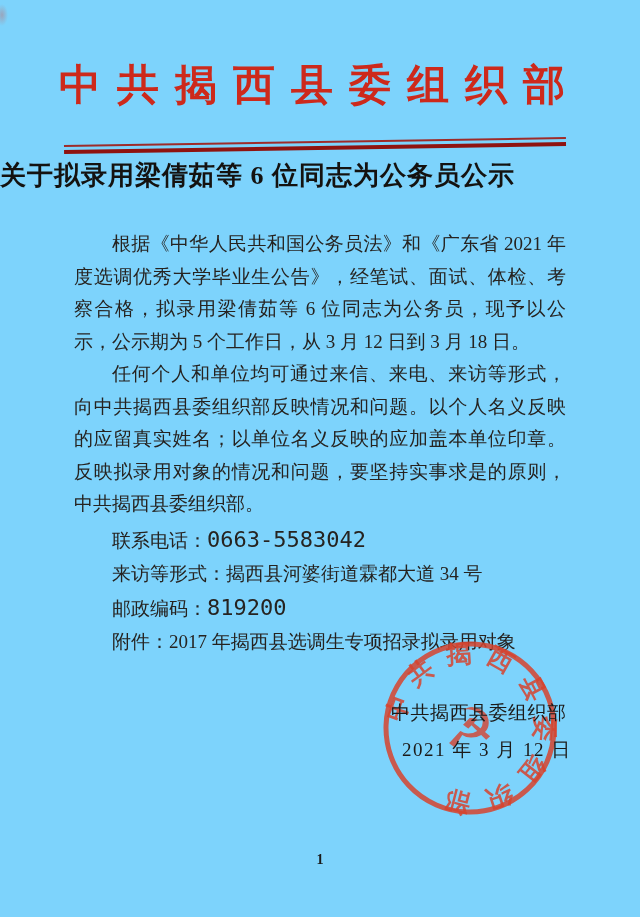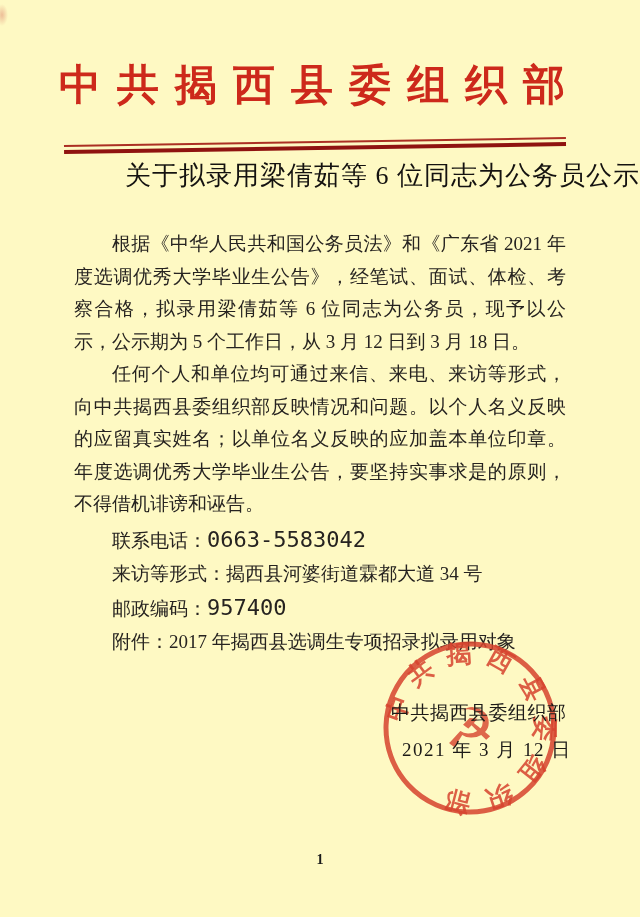--- a/index.html
+++ b/index.html
@@ -1,20 +1,20 @@
 <!DOCTYPE html>
 <html><head>
 <meta charset="utf-8">
 <style>
   html,body{margin:0;padding:0;background:#e8e6e2;}
   .page{
     position:relative;
     width:640px;height:917px;
     margin:0 auto;
-    background:#fef9c3;
+    background:#7dd3fc;
     overflow:hidden;
     font-family:"Liberation Serif","DejaVu Serif",serif;
     color:#262320;
   }
   
   .scan-smudge{
     position:absolute;left:-4px;top:4px;width:12px;height:22px;
     background:radial-gradient(closest-side,rgba(205,80,70,.35),rgba(205,80,70,0));
   }
   
@@ -30,23 +30,23 @@
   
   .red-rule{
     position:absolute;top:141px;left:64px;width:502px;
     transform:rotate(-0.9deg);
   }
   .red-rule .thin{height:2px;background:#a21812;opacity:.9;}
   .red-rule .thick{height:4px;background:#8f1310;margin-top:3px;}
   
   .doc-title{
     position:absolute;top:156px;left:0;right:0;
-    text-align:right;
+    text-align:left;
     font-size:26px;line-height:40px;
-    font-weight:normal;
+    font-weight:bold;
     color:#141210;
     letter-spacing:1px;
     white-space:nowrap;
   }
   
   .body{
     position:absolute;top:228px;left:74px;width:492px;
     font-size:19px;line-height:32.5px;
     text-align:justify;
     color:#262320;
@@ -94,31 +94,31 @@
 
   <div class="red-rule">
     <div class="thin"></div>
     <div class="thick"></div>
   </div>
 
   <div class="doc-title">关于拟录用梁倩茹等 6 位同志为公务员公示</div>
 
   <div class="body">
     <p>根据《中华人民共和国公务员法》和《广东省 2021 年度选调优秀大学毕业生公告》，经笔试、面试、体检、考察合格，拟录用梁倩茹等 6 位同志为公务员，现予以公示，公示期为 5 个工作日，从 3 月 12 日到 3 月 18 日。</p>
-    <p>任何个人和单位均可通过来信、来电、来访等形式，向中共揭西县委组织部反映情况和问题。以个人名义反映的应留真实姓名；以单位名义反映的应加盖本单位印章。年度选调优秀大学毕业生公告，要坚持实事求是的原则，不得借机诽谤和诬告。</p>
+    <p>任何个人和单位均可通过来信、来电、来访等形式，向中共揭西县委组织部反映情况和问题。以个人名义反映的应留真实姓名；以单位名义反映的应加盖本单位印章。反映拟录用对象的情况和问题，要坚持实事求是的原则，中共揭西县委组织部。</p>
 
     <div class="contact-block">
       <p class="contact-line">
         <span class="contact-label">联系电话：</span><span class="contact-value">0663-5583042</span>
       </p>
       <p class="contact-line">
         <span class="contact-label">来访等形式：</span><span>揭西县河婆街道霖都大道 34 号</span>
       </p>
       <p class="contact-line">
-        <span class="contact-label">邮政编码：</span><span class="contact-value">957400</span>
+        <span class="contact-label">邮政编码：</span><span class="contact-value">819200</span>
       </p>
       <p class="contact-line">
         <span class="contact-label">附件：</span><span>2017 年揭西县选调生专项招录拟录用对象</span>
       </p>
     </div>
   </div>
 
   <div class="seal">
     <svg width="184" height="184" viewBox="0 0 184 184">
       <circle cx="92" cy="92" r="84" fill="none" stroke="#d6432e" stroke-width="5" opacity="0.85"></circle>

